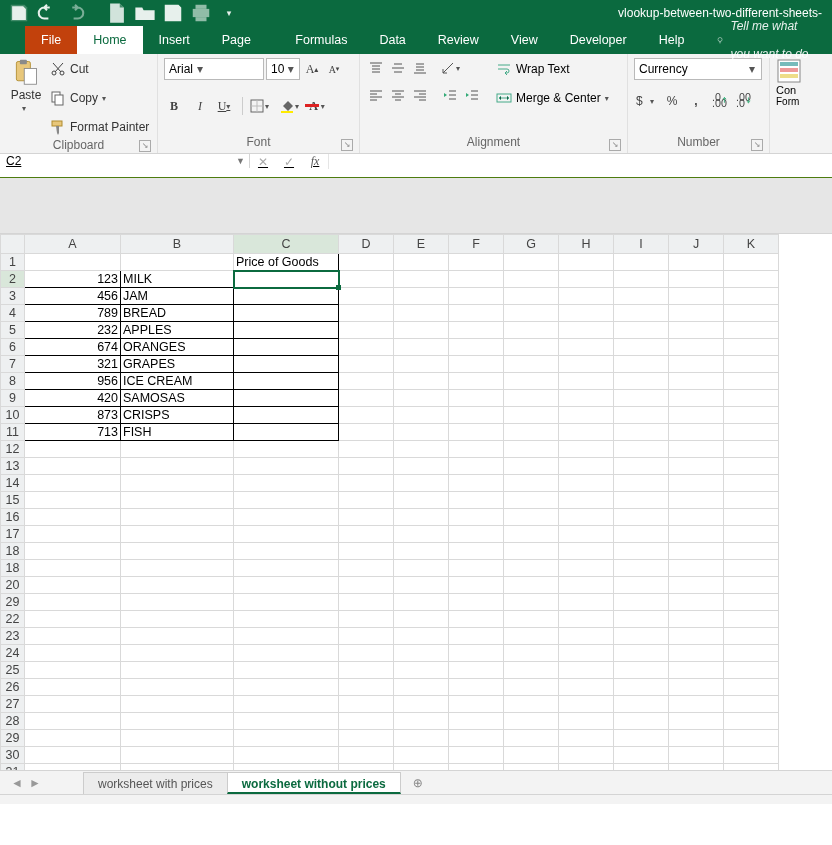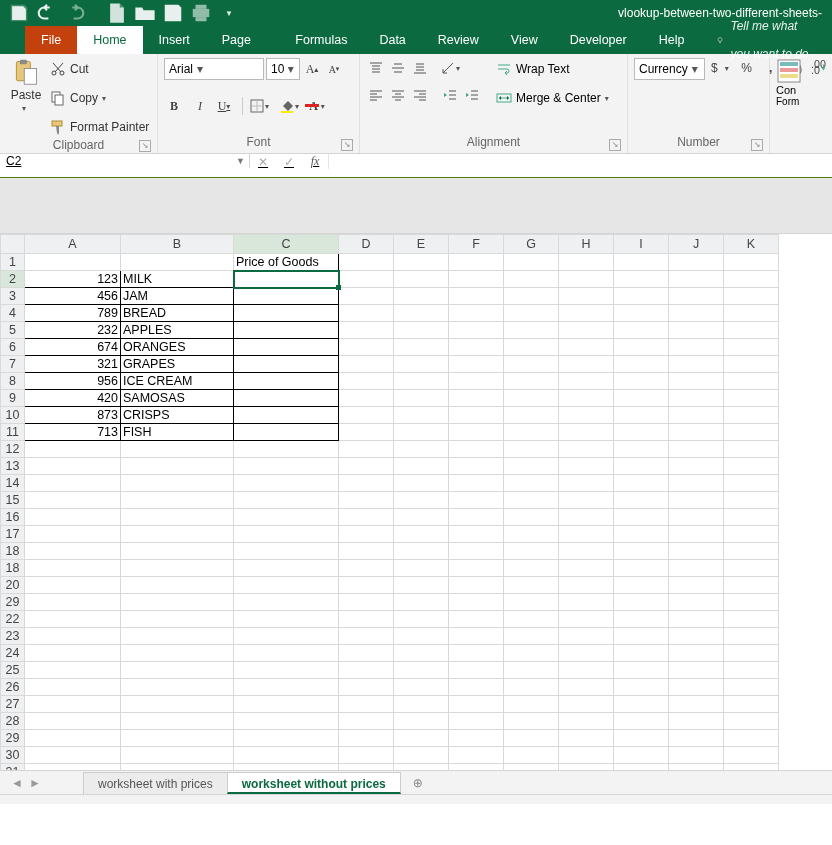--- a/index.html
+++ b/index.html
@@ -313,21 +313,21 @@
             </svg>
           <span>Merge &amp; Center</span>
             <span class="dd">▾</span>
         </div>
       </div>
     </div>
     <div class="group-label"><span>Alignment</span><span class="dlg">↘</span></div>
   </div>
 
   <div class="group" style="width:142px">
-    <div class="group-body" style="flex-direction:row;gap:4px">
+    <div class="group-body" style="flex-direction:column;gap:11px">
       <div class="combo" style="width:128px">
           <span>Currency</span>
           <span class="arrow" style="margin-left:auto">▾</span>
         </div>
       <div class="btnrow" style="gap:4px">
         <div class="tbtn">
             <svg viewBox="0 0 16 16">
               <text x="2" y="12" font-size="11" fill="#444">$</text>
             </svg>
             <span class="dd">▾</span>

